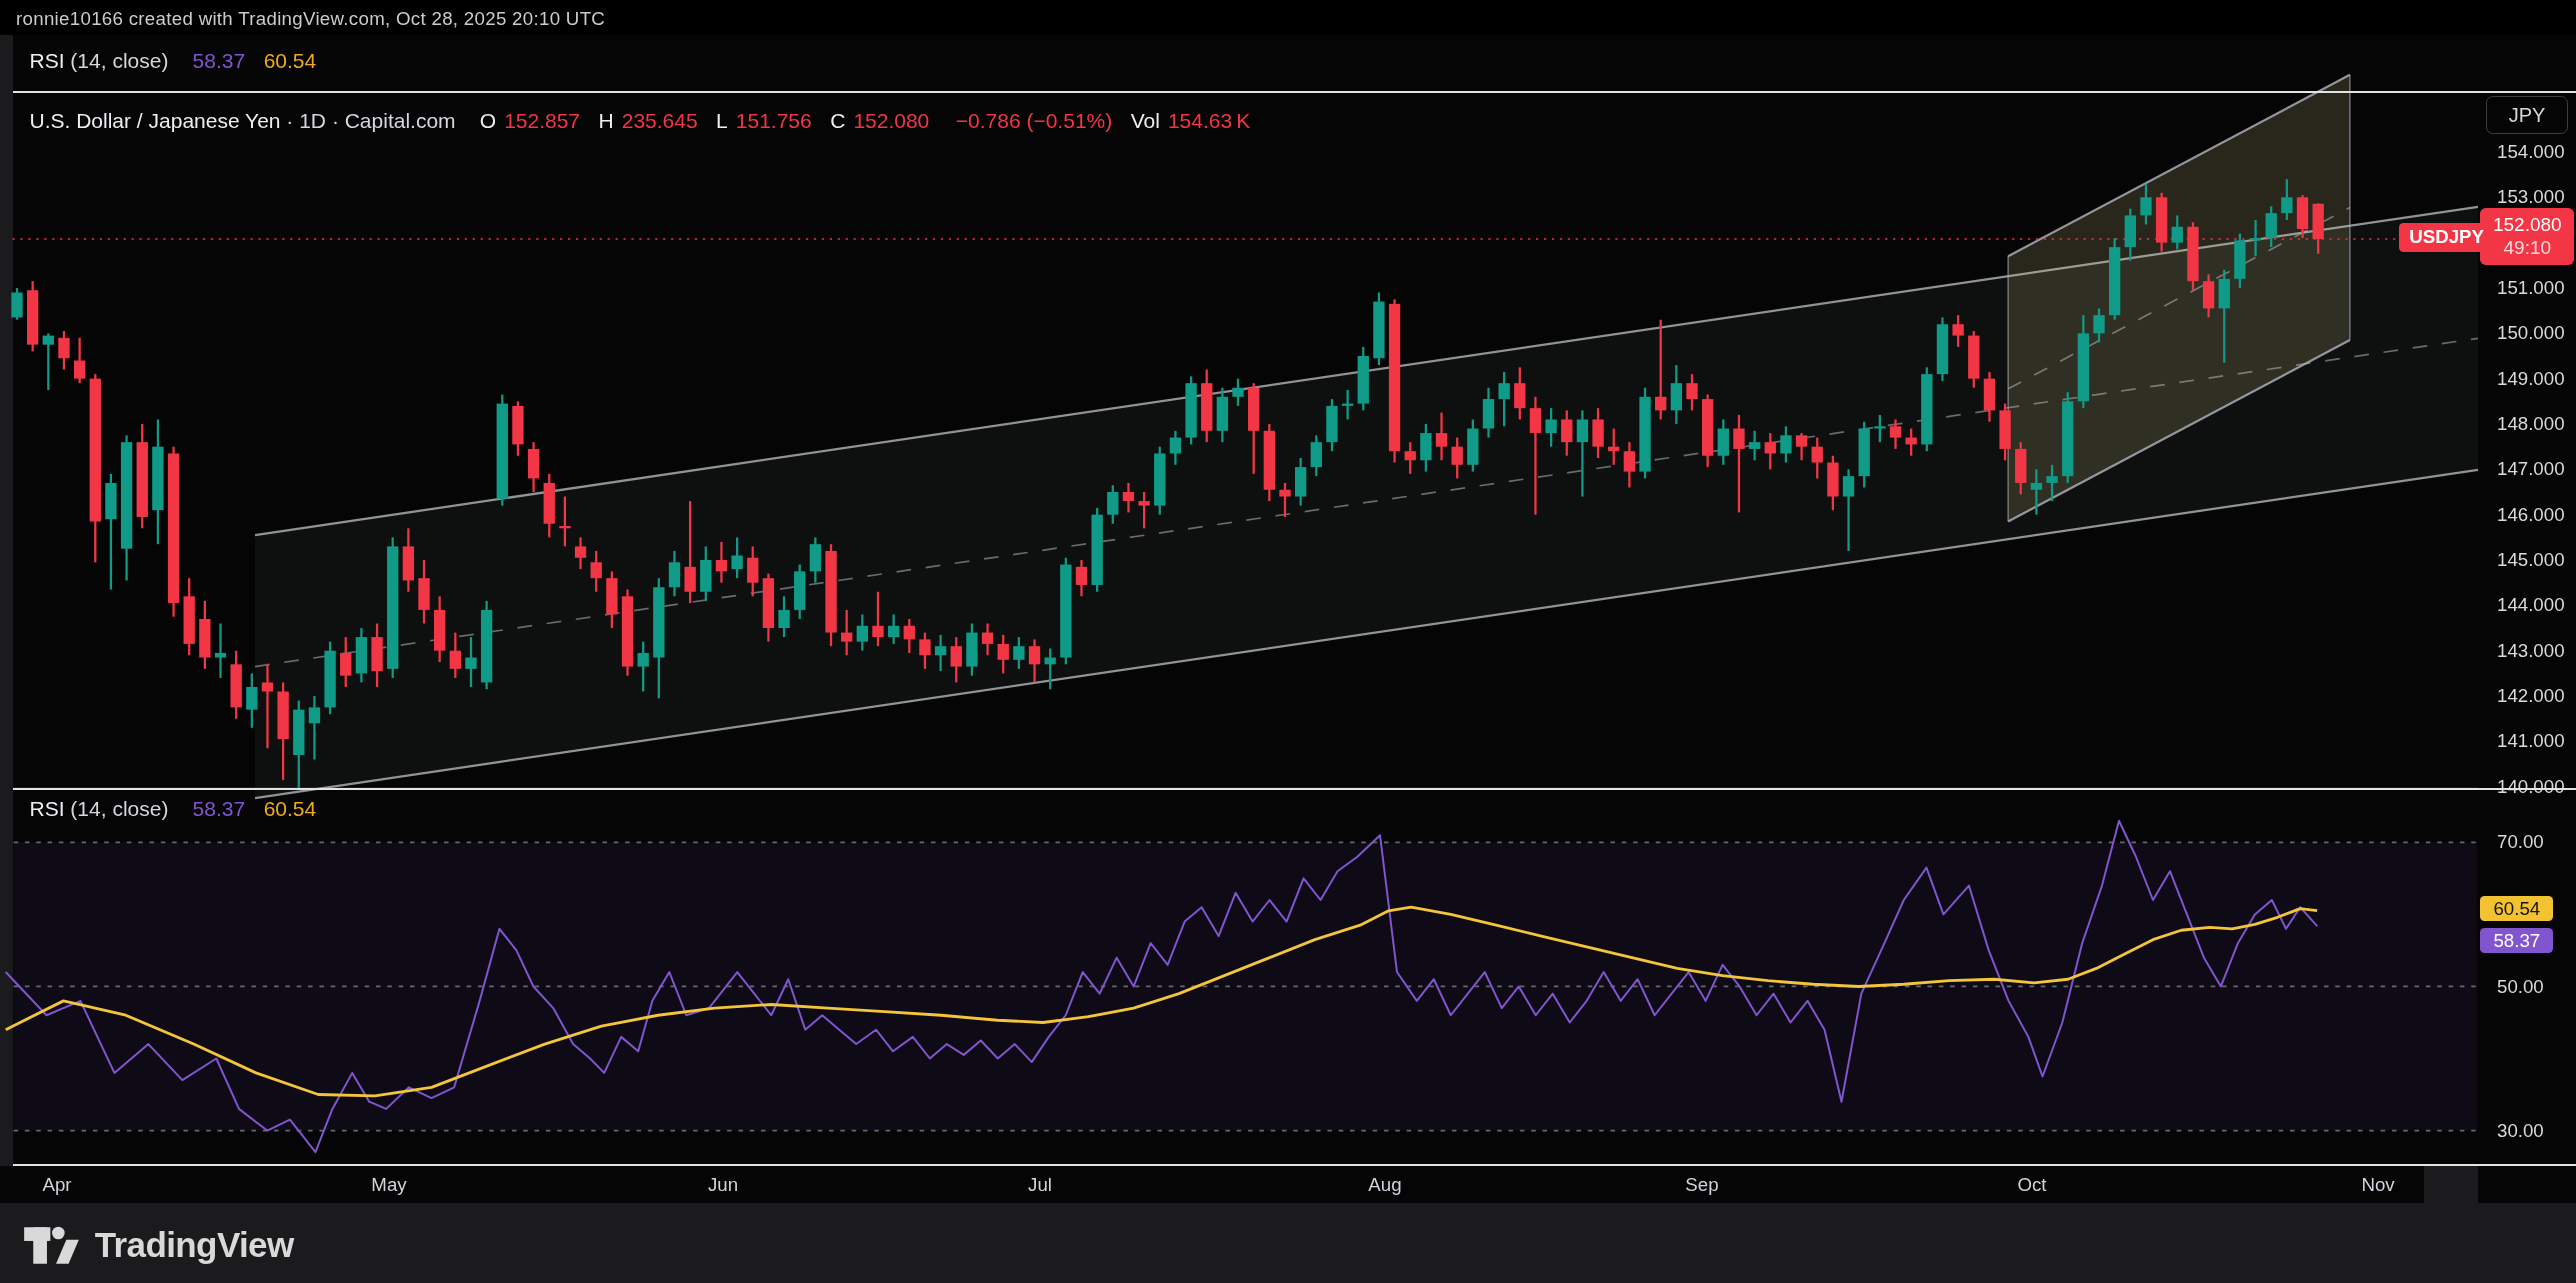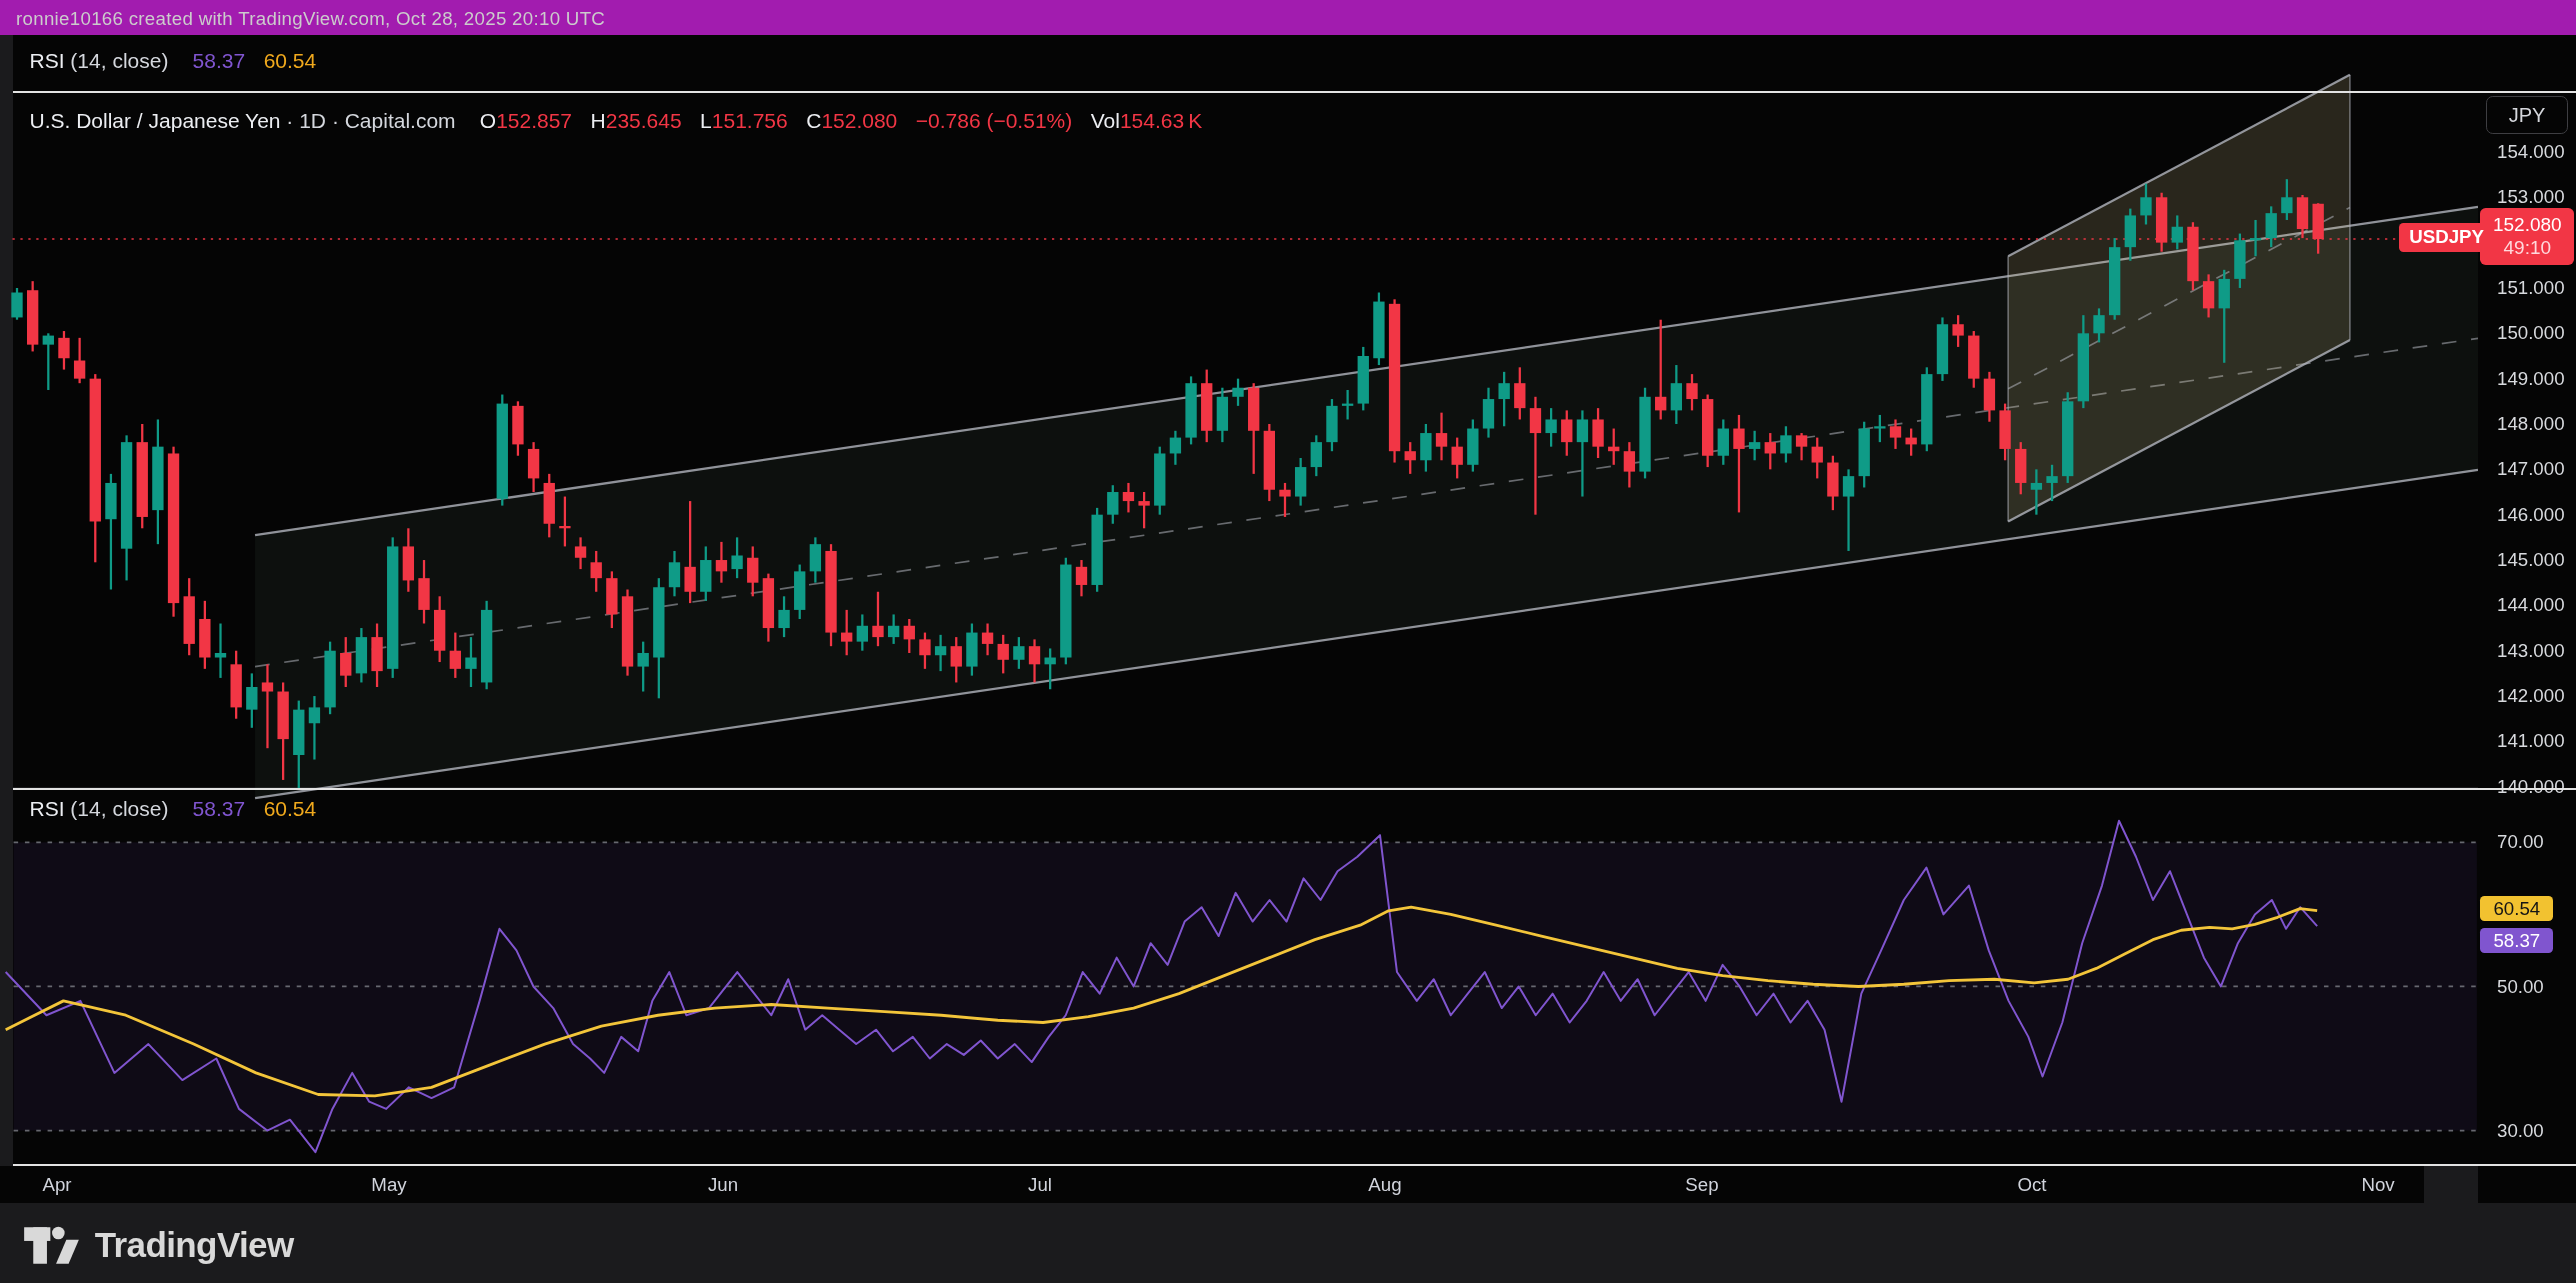--- a/index.html
+++ b/index.html
@@ -1,39 +1,39 @@
 <!DOCTYPE html>
 <html style="font-size:9px"><head>
 <meta charset="utf-8">
 <style>
   html,body{margin:0;padding:0;}
   body{
     width:2576px;height:1283px;position:relative;overflow:hidden;
     background:#1b1b1d;font-family:"Liberation Sans", sans-serif;
     -webkit-font-smoothing:antialiased;
   }
-  .chrome-top{position:absolute;left:0;top:0;width:2576px;height:35px;background:#a21caf;}
+  .chrome-top{position:absolute;left:0;top:0;width:2576px;height:35px;background:#000000;}
   .attribution{position:absolute;left:16px;top:8px;font-size:18.7px;color:#cccccc;letter-spacing:0.3px;}
   .pane{position:absolute;left:12.5px;background:#050505;}
   .pane-strip{top:35px;height:56px;width:2465px;}
   .main-pane{top:92px;height:695px;width:2465px;}
   .rsi-pane{top:790px;height:376px;width:2465px;}
   .time-axis{position:absolute;left:0;top:1166px;width:2424px;height:37px;background:#050505;}
   .chrome-bottom{position:absolute;left:0;top:1204px;width:2576px;height:79px;background:#1b1b1d;}
   .separator{position:absolute;left:12.5px;width:2564px;height:1.7px;background:#e3e3e3;z-index:40;}
   .sep1{top:91px;} .sep2{top:788px;} .sep3{top:1164px;}
   .axis-col{position:absolute;left:2478px;top:35px;width:98px;height:1168px;background:#050505;z-index:30;}
   svg.layer{position:absolute;left:0;z-index:10;overflow:visible;}
   #price-svg{top:77px;}
   #rsi-svg{top:788px;}
   .legend{position:absolute;z-index:50;font-size:21px;color:#eceef2;white-space:nowrap;}
   .legend .dim{color:#d4d7dd;}
   .legend .sp{display:inline-block;width:12.5px;}
   .legend .sp2{display:inline-block;width:6.8px;}
-  .val-red{color:#f23645;}
+  .val-red{color:#f23645;margin-left:8px;}
   .val-purple{color:#8055cf;}
   .val-yellow{color:#f0a91d;}
   .rsi-legend-top{left:29.5px;top:49px;}
   .symbol-legend{left:29.5px;top:109px;}
   .rsi-legend-bot{left:29.5px;top:797px;}
   .jpy-btn{position:absolute;left:8px;top:61px;width:80px;height:36px;border:1.7px solid #3e3e42;
     border-radius:6.8px;color:#d5d7dc;font-size:20px;display:flex;align-items:center;justify-content:center;z-index:60;}
   .axis-tick{position:absolute;left:0;width:92px;text-align:left;padding-left:19px;font-size:18.7px;color:#d8dade;z-index:35;}
   .price-badge{position:absolute;left:2.3px;width:94px;background:#f23645;border-radius:5.7px;color:#fff;
     text-align:center;font-size:19px;line-height:1.25;padding:4.5px 0;z-index:60;}

